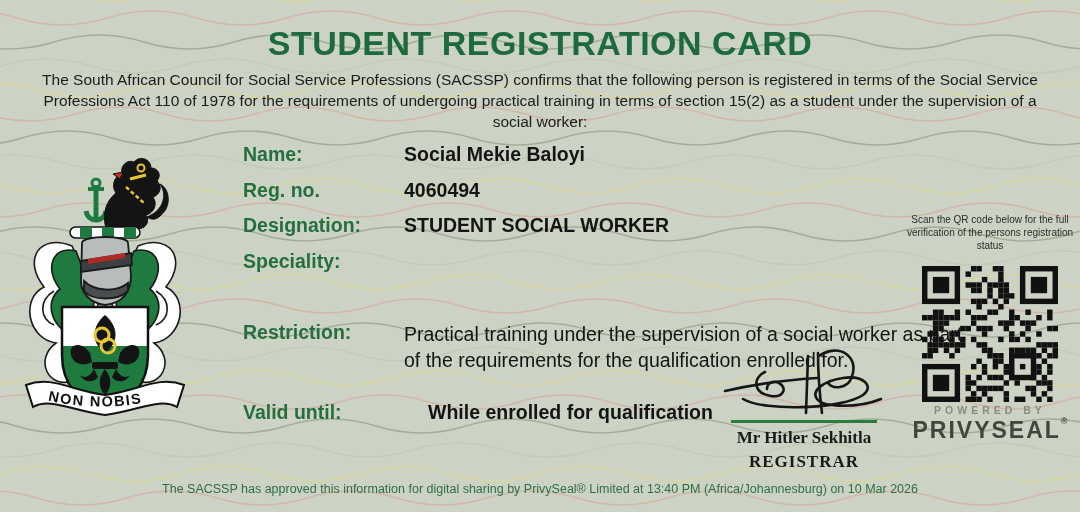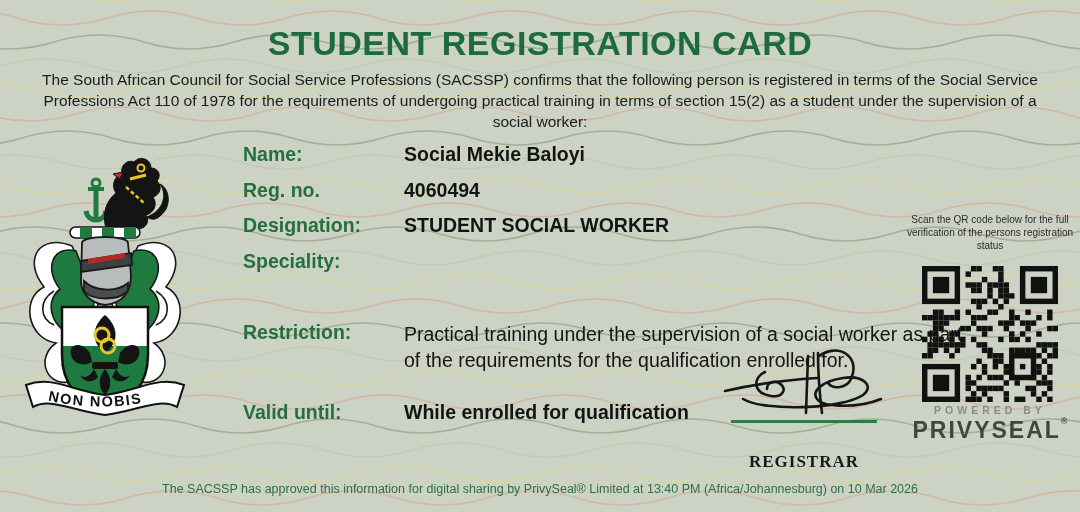--- a/index.html
+++ b/index.html
@@ -14,21 +14,21 @@
          font-size:15.5px;line-height:1.34;color:#1b1b1b;}
 
   .crest{left:10px;top:141px;width:190px;height:280px;}
 
   .row{left:207px;display:flex;align-items:flex-start;margin-left:36px;}
   .row .lbl{width:161px;flex:0 0 161px;font-size:19.5px;font-weight:bold;color:#256f3e;}
   .row .val{font-size:19.5px;color:#141414;}
   .row.bold .val{font-weight:bold;}
   .r0{top:143px;} .r1{top:179px;} .r2{top:214px;} .r3{top:250px;} .r4{top:286px;}
   .r5{top:321px;} .r5 .val{width:562px;line-height:1.35;}
-  .r6{top:401px;}
+  .r6{top:401px;gap:24px;}
 
   .scan-note{left:903px;top:213px;width:174px;text-align:center;
              font-size:10px;line-height:1.3;color:#2b2b2b;}
   #qr{left:922px;top:266px;}
   .powered{left:903px;top:404px;width:174px;text-align:center;
            font-size:10.5px;letter-spacing:4px;color:#878d83;font-weight:bold;}
   .brand{left:903px;top:416px;width:174px;text-align:center;
          font-size:23px;letter-spacing:2px;color:#42473e;font-weight:bold;}
   .brand sup{font-size:9px;vertical-align:14px;letter-spacing:0;}
 
@@ -383,16 +383,17 @@
     <g fill="none" stroke="#161616" stroke-width="2.6" stroke-linecap="round">
       <path d="M4,42 C34,35 66,31 96,29"></path>
       <path d="M44,23 C32,28 31,44 50,47 C62,49 67,39 58,34 C52,31 46,34 46,40"></path>
       <path d="M22,50 C44,63 122,60 142,46 C154,37 142,26 122,29 C102,32 90,42 96,50 C103,59 138,59 160,50"></path>
       <path d="M87,7 L85,64"></path>
       <path d="M97,4 C97,22 99,48 101,64"></path>
       <path d="M98,7 C118,-7 140,8 130,30 C126,39 112,41 107,34"></path>
     </g>
   </svg>
   <div class="layer sig-line"></div>
+  <div class="layer sig-name">Mr Hitler Sekhitla</div>
   <div class="layer sig-title">REGISTRAR</div>
 
   <div class="layer footer">The SACSSP has approved this information for digital sharing by PrivySeal® Limited at 13:40 PM (Africa/Johannesburg) on 10 Mar 2026</div>
 </div>
 
 </body></html>

